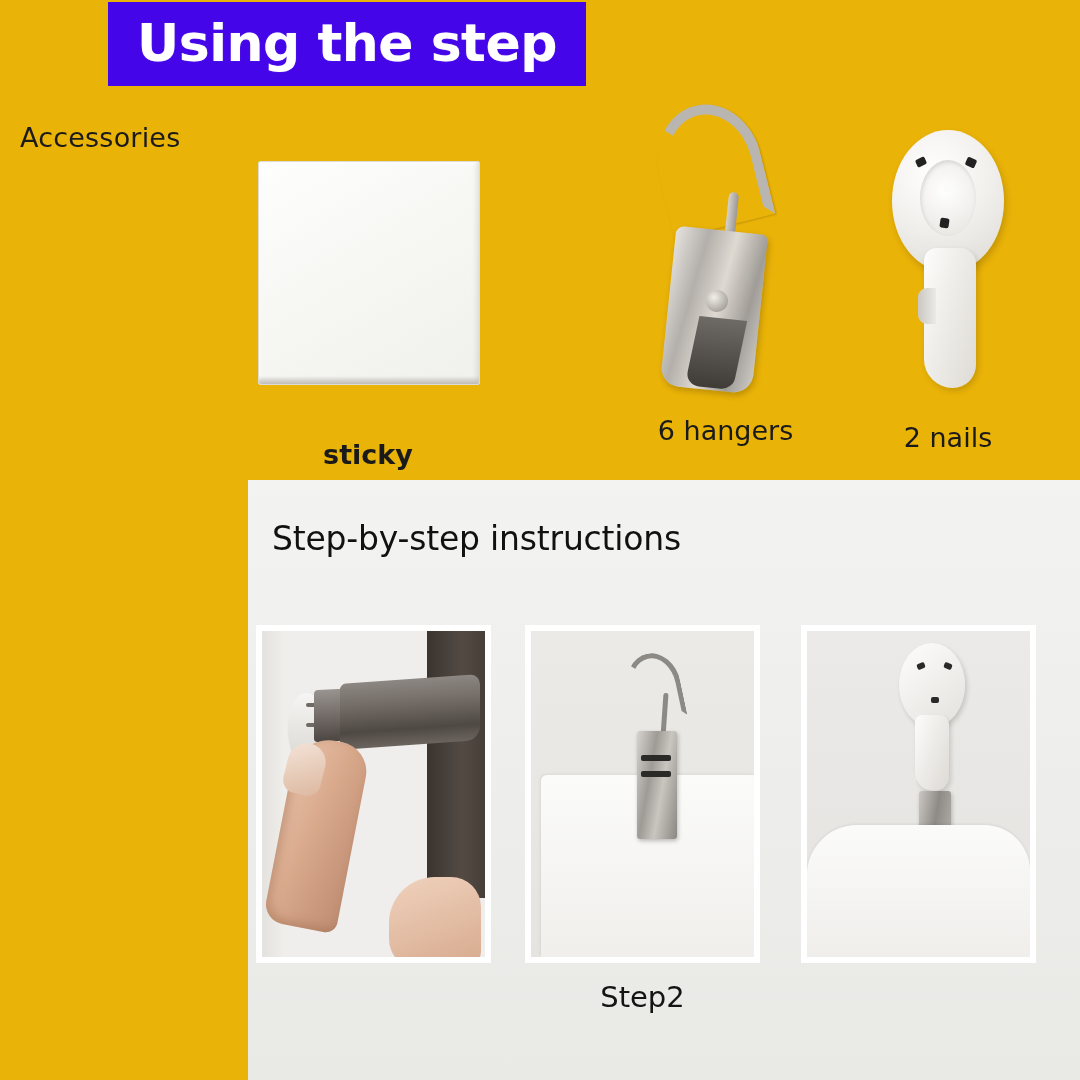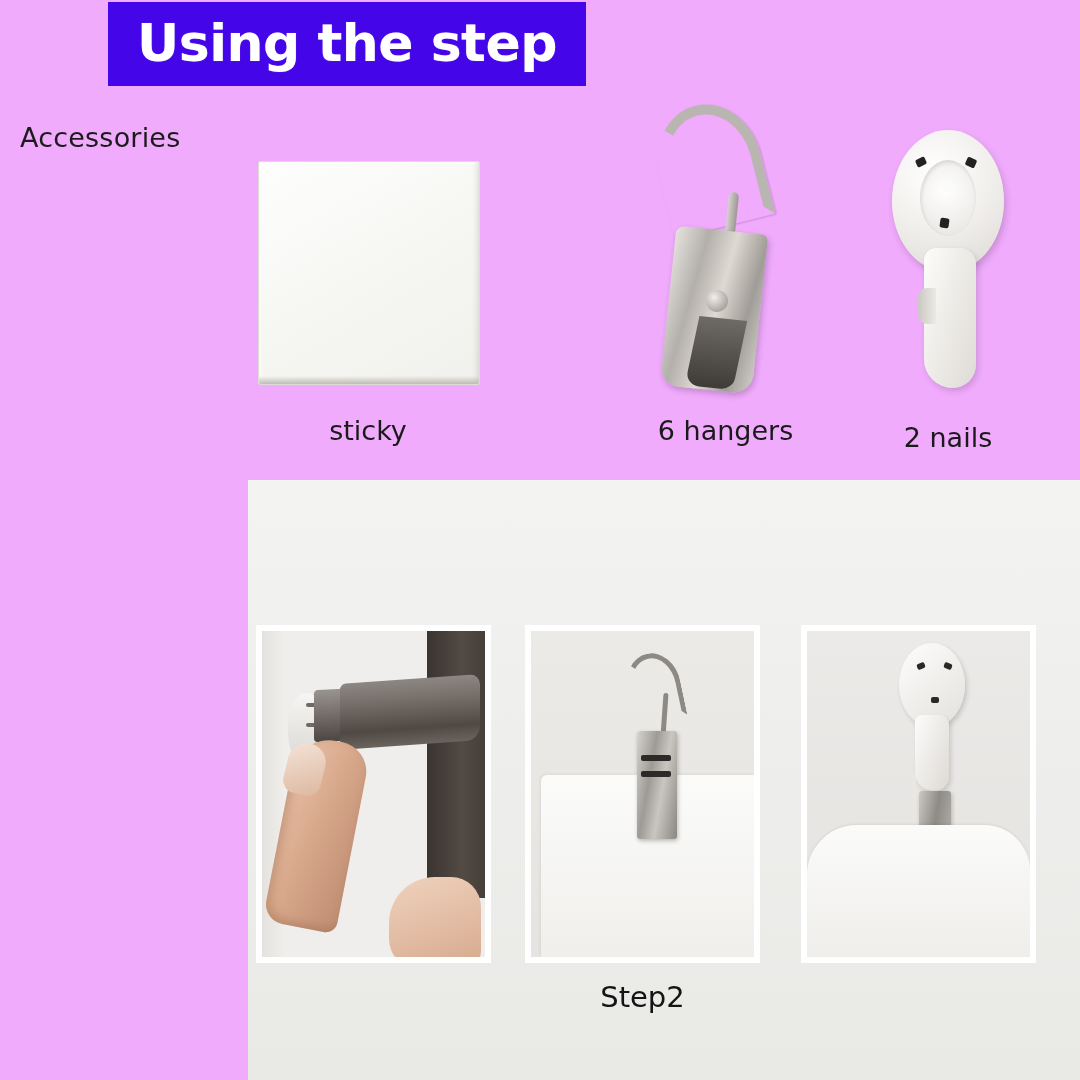--- a/index.html
+++ b/index.html
@@ -4,21 +4,21 @@
 <style>
   html, body {
     margin: 0;
     padding: 0;
     background: #ffffff;
   }
   #page {
     position: relative;
     width: 1080px;
     height: 1080px;
-    background: #f0abfc;
+    background: #eab308;
     overflow: hidden;
     font-family: "Liberation Sans", sans-serif;
     -webkit-font-smoothing: antialiased;
   }
 
   
   #title-banner {
     position: absolute;
     left: 108px;
     top: 2px;
@@ -76,21 +76,21 @@
     box-shadow: inset -2px -3px 5px rgba(175,172,164,.35),
                 inset 2px 2px 3px rgba(255,255,255,.9);
     position: relative;
   }
   #sticky-pad::after {
     content:"";
     position:absolute; left:0; right:0; bottom:0; height:8px;
     background: linear-gradient(180deg, rgba(200,198,190,.0), rgba(168,165,156,.55));
     border-radius: 0 0 2px 2px;
   }
-  #sticky-caption { left: 258px; top: 415px; width: 220px; font-weight: 400; }
+  #sticky-caption { left: 258px; top: 439px; width: 220px; font-weight: 700; }
 
   
   #hanger-wrap { left: 640px; top: 100px; width: 170px; height: 290px; }
   #hanger-caption { left: 618px; top: 415px; width: 215px; }
 
   
   #nail-wrap { left: 878px; top: 130px; width: 140px; height: 262px; }
   #nail-caption { left: 868px; top: 422px; width: 160px; }
 
   
@@ -375,20 +375,21 @@
     <div class="nl-h2"></div>
     <div class="nl-h3"></div>
     <div class="nl-dot"></div>
     <div class="nl-arm"></div>
     <div class="nl-notch"></div>
   </div>
   <div class="acc-caption" id="nail-caption">2 nails</div>
 
   <div id="instructions-panel">
 
+    <div id="instructions-title">Step-by-step instructions</div>
 
     <div class="step-frame" id="step-frame-1">
       <div class="step-photo">
         <div class="s1-bg"></div>
         <div class="s1-wallstrip"></div>
         <div class="s1-darkbar"></div>
         <div class="s1-hook"></div>
         <div class="s1-nail1"></div>
         <div class="s1-nail2"></div>
         <div class="s1-hammerneck"></div>

